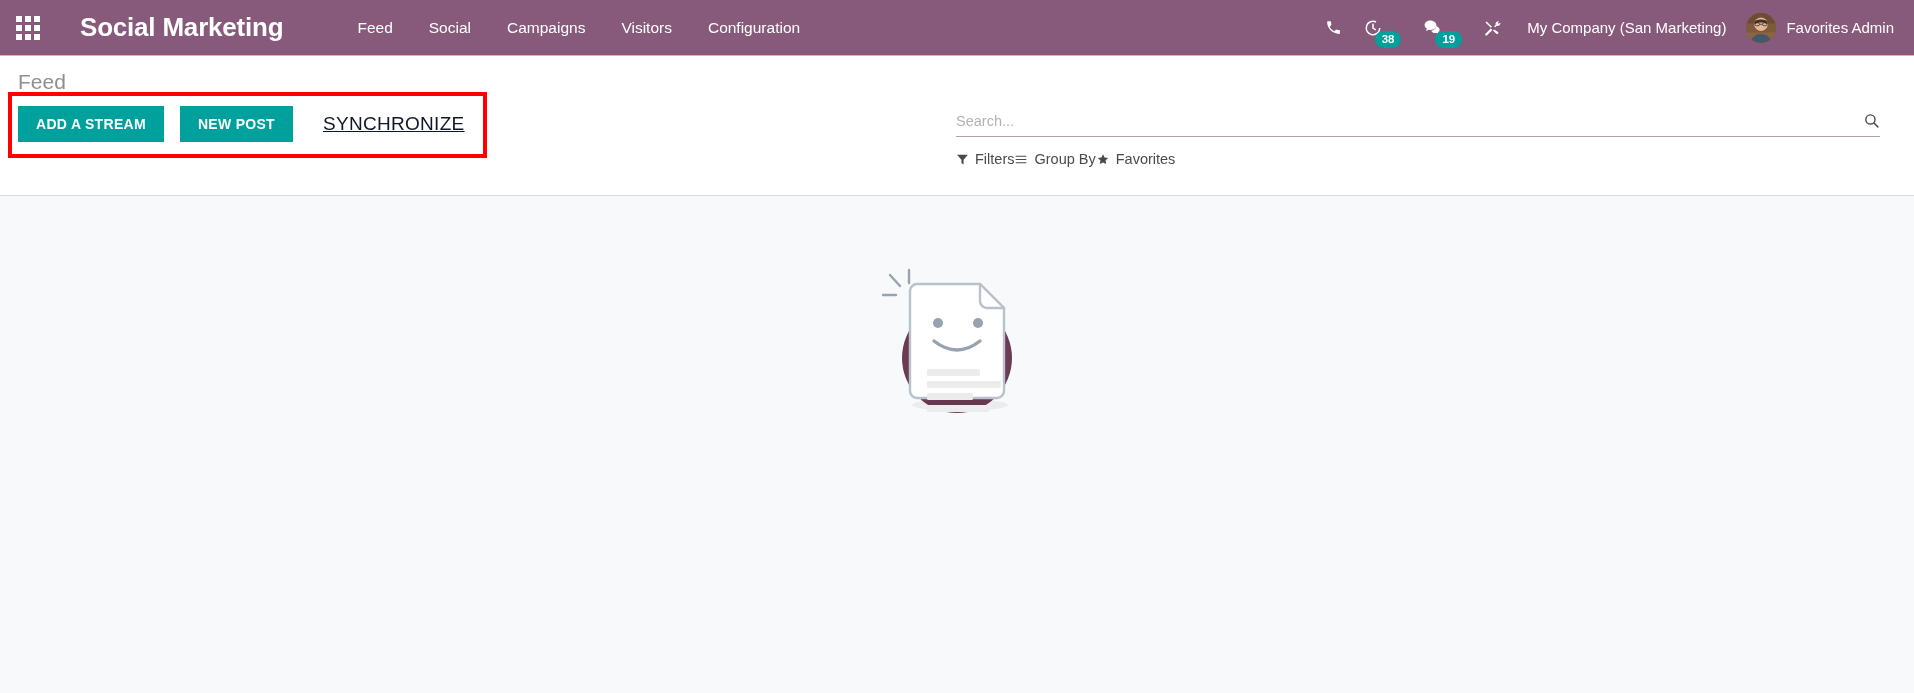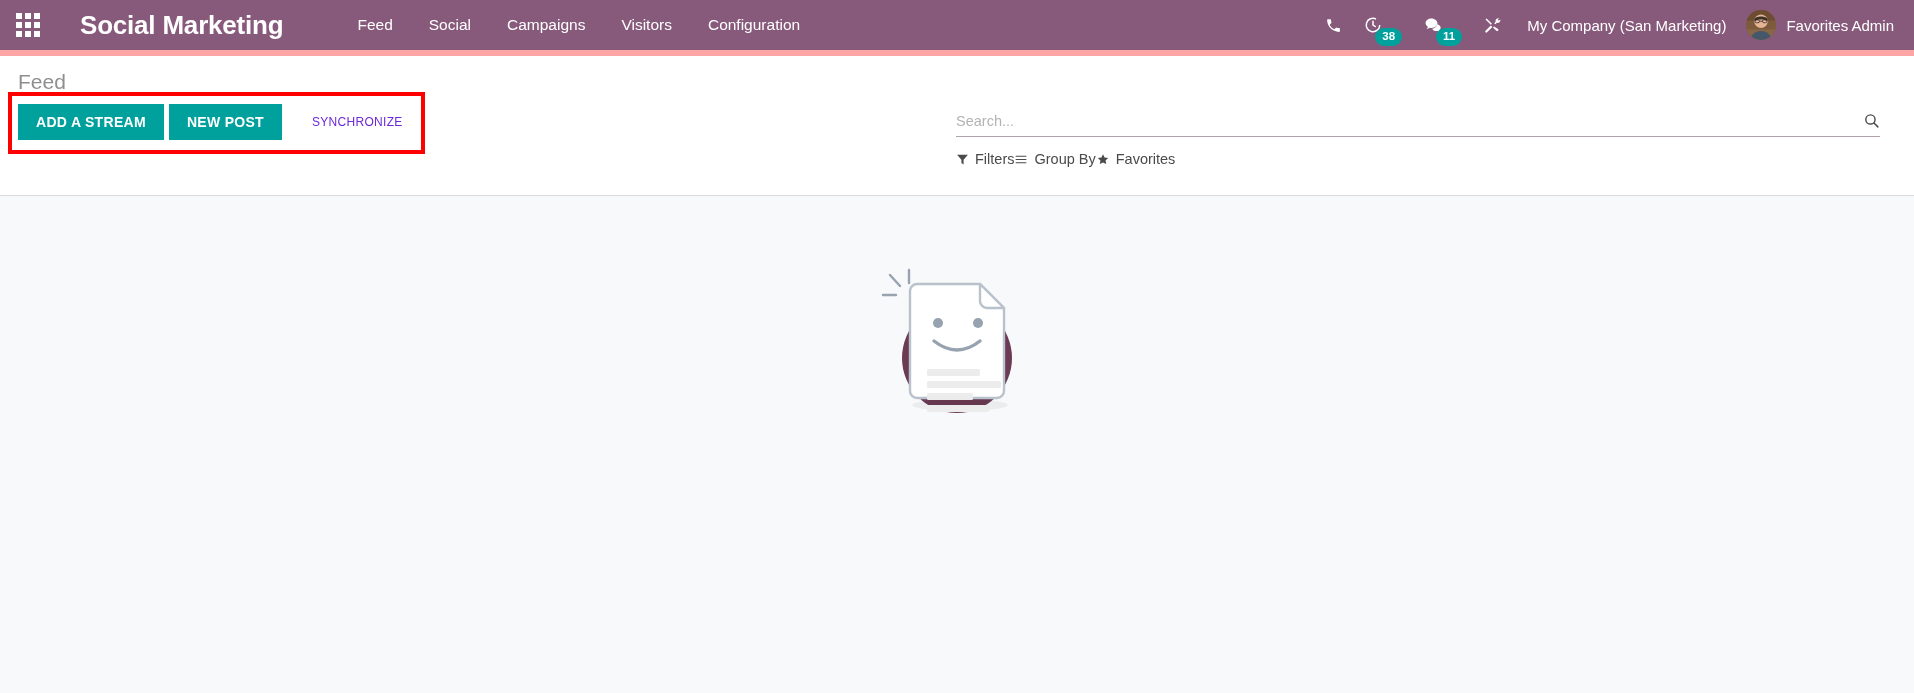--- a/index.html
+++ b/index.html
@@ -13,21 +13,21 @@
   }
 
   
   #navbar {
     height: 56px;
     background: #875a7b;
     display: flex;
     align-items: center;
     color: #ffffff;
     position: relative;
-    border-bottom: 6px solid #fca5a5;
+    border-bottom: 1px solid #fca5a5;
   }
 
   #apps-menu {
     width: 56px;
     height: 56px;
     display: flex;
     align-items: center;
     justify-content: center;
     cursor: pointer;
   }
@@ -164,34 +164,35 @@
     border: none;
     font-size: 14px;
     font-weight: bold;
     letter-spacing: 0.3px;
     padding: 9px 18px;
     cursor: pointer;
     font-family: "Liberation Sans", sans-serif;
     text-transform: uppercase;
     line-height: 1.3;
   }
-  #btn-new-post { margin-left: 5px; }
+  #btn-new-post { margin-left: 16px; }
 
   .btn-link {
     background: transparent;
     border: none;
-    color: #6d28d9;
-    font-size: 12px;
+    color: #0f172a;
+    font-size: 19px;
     font-weight: 400;
     letter-spacing: 0.3px;
     padding: 9px 12px;
     margin-left: 18px;
     cursor: pointer;
     font-family: "Liberation Sans", sans-serif;
     text-transform: uppercase;
+    text-decoration: underline;
   }
 
   
   #cp-right {
     position: absolute;
     left: 956px;
     right: 34px;
     top: 56px;
   }
   #search-row {
@@ -307,21 +308,21 @@
         <path fill="none" stroke="#ffffff" stroke-width="2" stroke-linecap="round" d="M12 7v5l3 2"></path>
       </svg>
       <span class="badge-pill">38</span>
     </div>
 
     <div class="nav-icon-btn">
       <svg width="19" height="19" viewBox="0 0 24 24">
         <path fill="#ffffff" d="M9.5 3C5.4 3 2 5.6 2 8.9c0 1.9 1.1 3.6 2.9 4.7-.2.9-.8 2-1.6 2.8 1.5-.2 3-.8 4-1.5.7.2 1.5.3 2.2.3 4.1 0 7.5-2.6 7.5-5.9S13.6 3 9.5 3z"></path>
         <path fill="#ffffff" d="M16.5 10.5c2.6.4 4.5 2.1 4.5 4.2 0 1.3-.8 2.5-2 3.3.2.7.6 1.4 1.1 2-1.1-.2-2.2-.6-2.9-1.1-.5.1-1 .2-1.6.2-2.5 0-4.6-1.3-5.2-3.1 3.2-.2 5.8-2.3 6.1-5.5z"></path>
       </svg>
-      <span class="badge-pill">11</span>
+      <span class="badge-pill">19</span>
     </div>
 
     <div class="nav-icon-btn">
       <svg width="18" height="18" viewBox="0 0 24 24">
         <path fill="#ffffff" d="M3.5 3.2 2 4.7l7.1 7.1 1.5-1.5L3.5 3.2zM20.1 3.1c-1.2-.4-2.6-.1-3.6.9-1 1-1.3 2.4-.9 3.6l-2 2 1.5 1.5 2-2c1.2.4 2.6.1 3.6-.9s1.3-2.4.9-3.6l-1.8 1.8-1.5-1.5 1.8-1.8z"></path>
         <path fill="#ffffff" d="M13.4 13.9 12 15.3l4.4 4.4c.6.6 1.6.6 2.2 0l.2-.2c.6-.6.6-1.6 0-2.2l-5.4-3.4zM9.1 12.6 2 19.7c-.6.6-.6 1.5 0 2.1s1.5.6 2.1 0l7.1-7.1-2.1-2.1z"></path>
       </svg>
     </div>
 
     <div id="company-name">My Company (San Marketing)</div>

